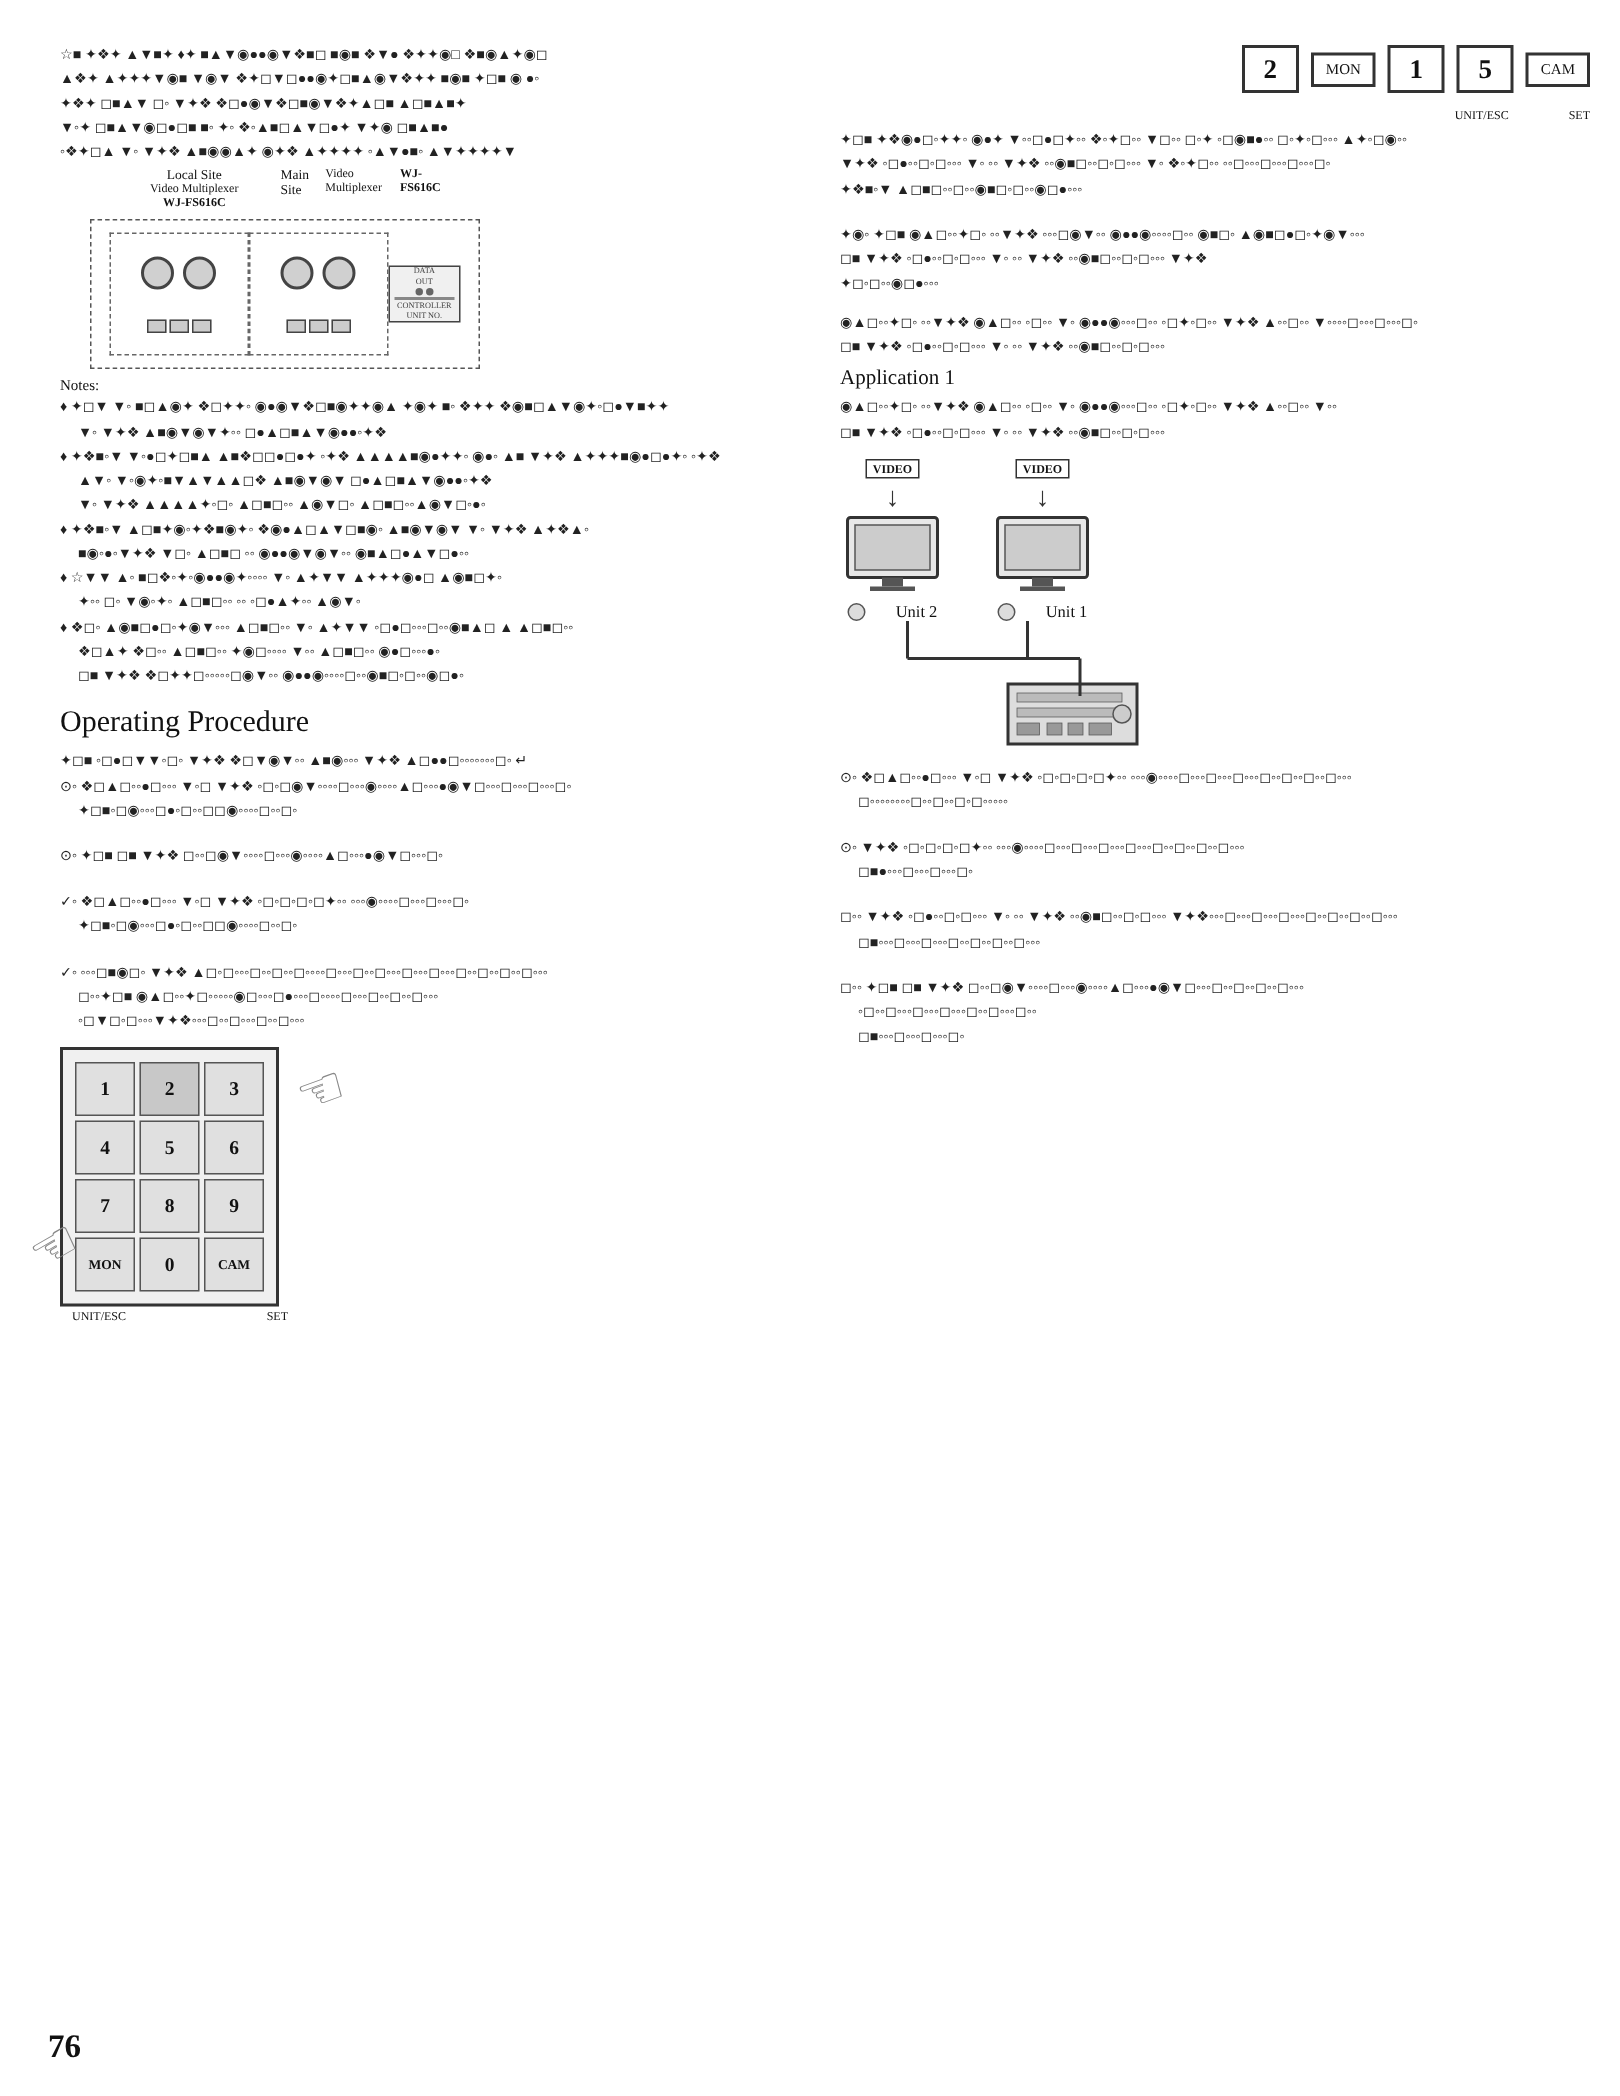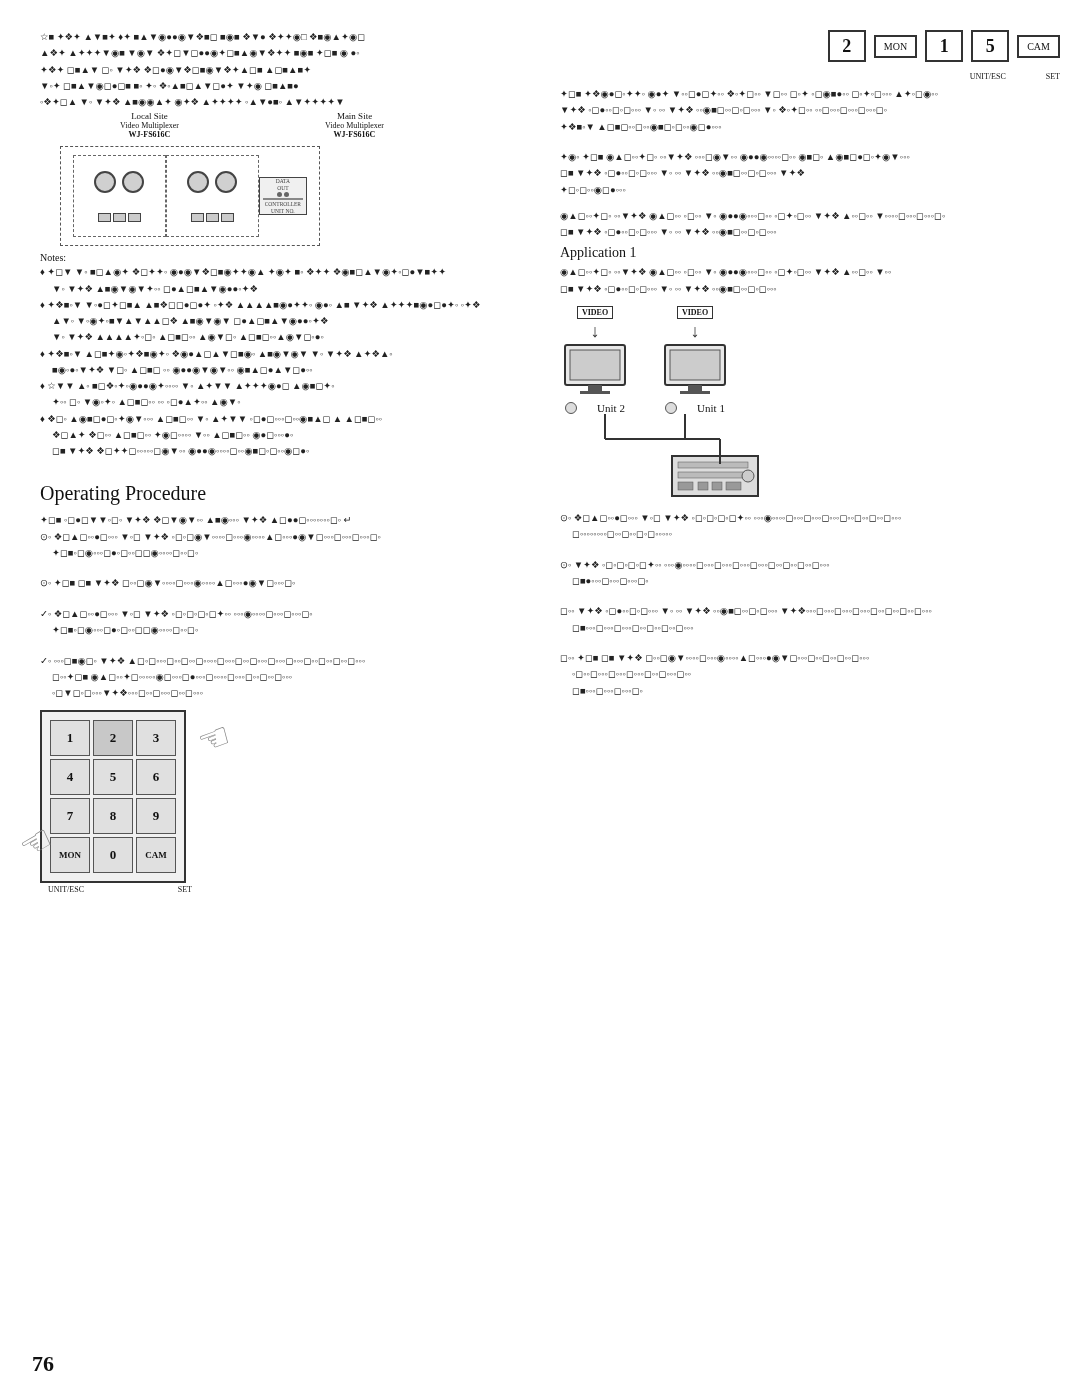--- a/index.html
+++ b/index.html
@@ -51,21 +51,21 @@
       word-break: break-all;
     }
     .sym-text p { margin-bottom: 2px; }
 
     
     .connections-section { margin-bottom: 10px; }
     .notes-section { margin-top: 6px; }
     .notes-label { font-size: 10px; margin-bottom: 2px; }
 
     
-    .operating-section { margin-top: 24px; }
+    .operating-section { margin-top: 12px; }
     
     .keypad-container {
       margin-top: 10px;
       position: relative;
       width: 160px;
     }
     .keypad {
       border: 2px solid #333;
       display: inline-grid;
       grid-template-columns: repeat(3, 40px);
@@ -151,22 +151,21 @@
     }
     .diagram-wrapper {
       position: relative;
       padding-top: 35px;
       margin-left: 20px;
     }
     .top-labels {
       display: flex;
       position: absolute;
       top: 0;
-      left: 32px;
-      gap: 90px;
+      left: 12px;
     }
     .outer-dashed {
       border: 1.5px dashed #555;
       width: 260px;
       height: 100px;
       position: relative;
       display: flex;
       align-items: center;
       justify-content: space-around;
       padding: 8px 12px;
@@ -238,21 +237,21 @@
           <p>◦❖✦◻▲ ▼◦ ▼✦❖ ▲■◉◉▲✦ ◉✦❖ ▲✦✦✦✦ ◦▲▼●■◦ ▲▼✦✦✦✦▼</p>
         </div>
 
         <div class="diagram-wrapper">
           <div class="top-labels">
             <div style="display:flex;flex-direction:column;align-items:center;width:115px;">
               <span style="font-size:9px;">Local Site</span>
               <span style="font-size:8px;">Video Multiplexer</span>
               <span style="font-size:8px;font-weight:bold;">WJ-FS616C</span>
             </div>
-            <div style="display:flex;flex-direction:column;align-items:center;width:115px;">
+            <div style="display:flex;flex-direction:row;width:115px;">
               <span style="font-size:9px;">Main Site</span>
               <span style="font-size:8px;">Video Multiplexer</span>
               <span style="font-size:8px;font-weight:bold;">WJ-FS616C</span>
             </div>
           </div>
           <div class="outer-dashed">
 
             <div class="inner-dashed">
               <div class="cam-pair">
                 <div class="cam-c"></div>

